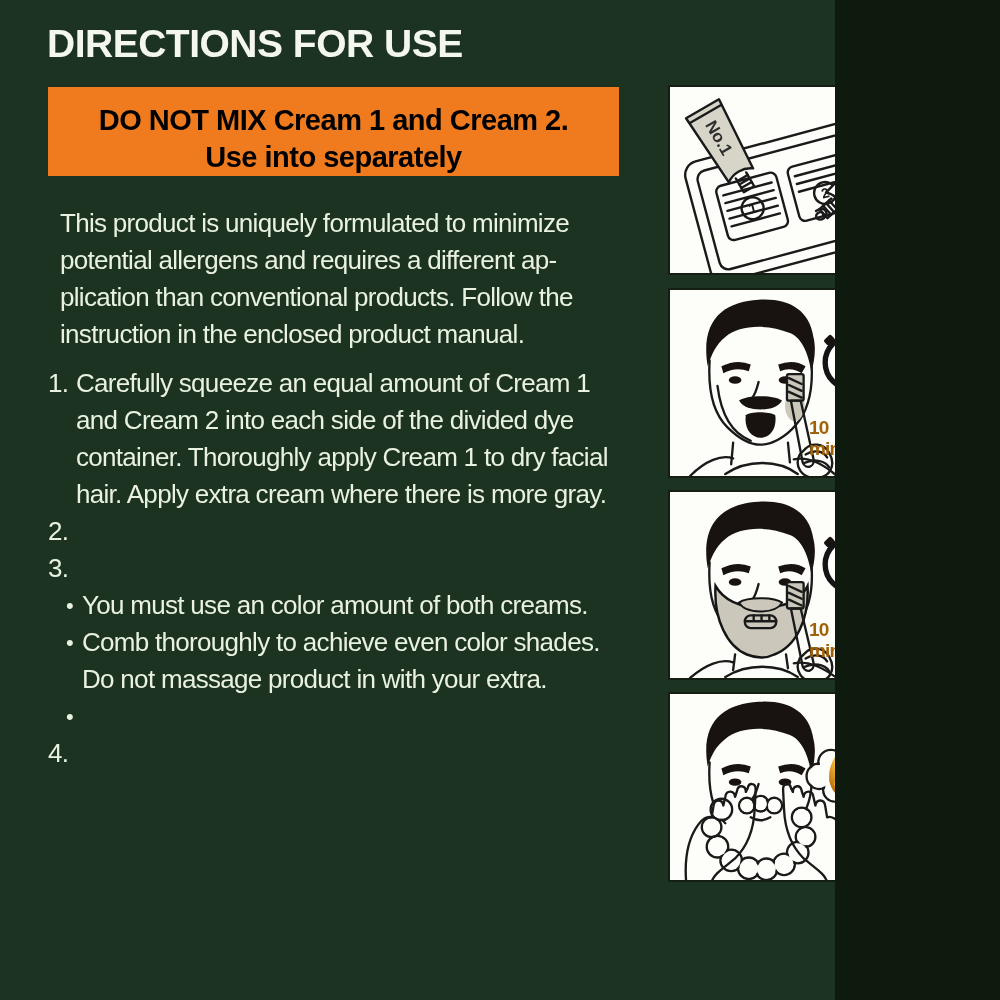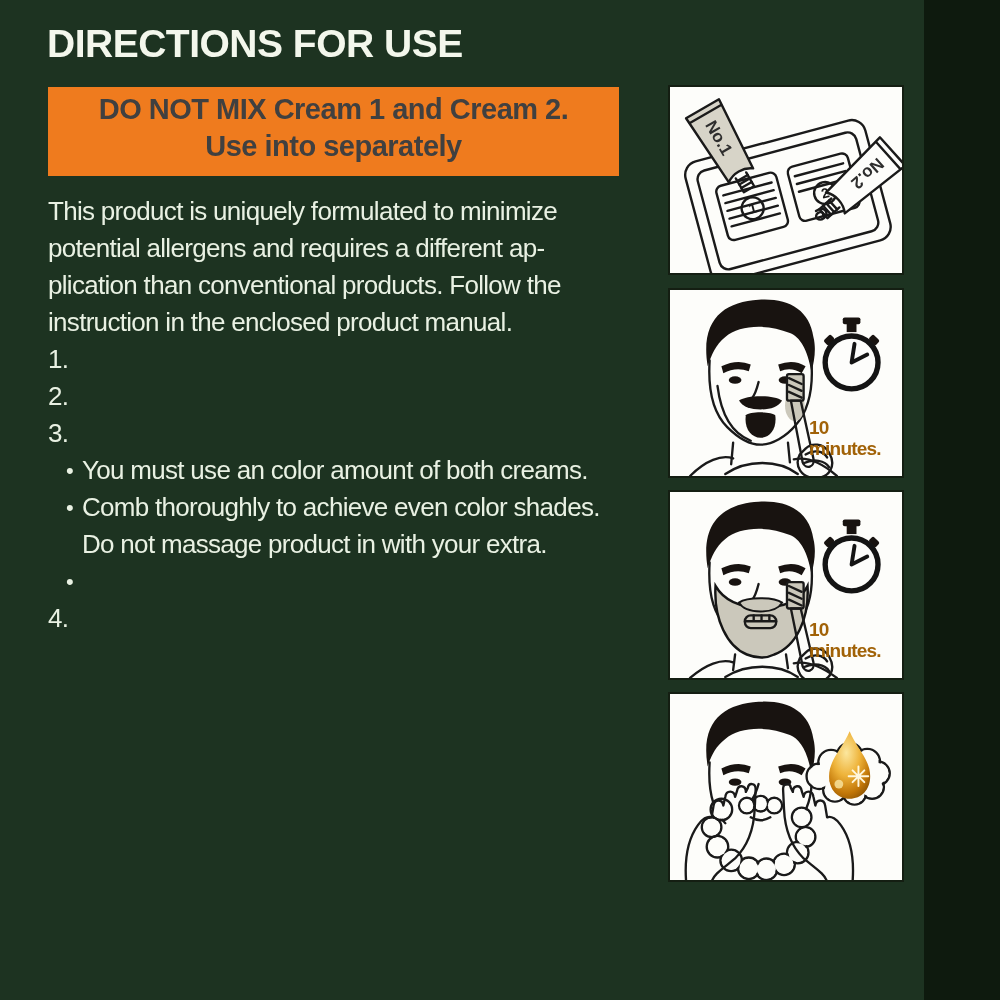--- a/index.html
+++ b/index.html
@@ -1,36 +1,36 @@
 <!DOCTYPE html>
 <html><head>
 <meta charset="utf-8">
 <style>
   html,body{margin:0;padding:0;background:#0e1a0e;}
   .canvas{
-    position:relative;width:924px;height:1000px;overflow:hidden;
+    position:relative;width:835px;height:1000px;overflow:hidden;
     background:#1d3321;
     font-family:"Liberation Sans","DejaVu Sans",sans-serif;
   }
   .title{
     position:absolute;left:47px;top:22px;
     font-size:39px;font-weight:800;letter-spacing:-0.5px;
     color:#f3f7ec;
   }
   .warnbox{
     position:absolute;left:48px;top:87px;width:571px;height:89px;
-    background:#ef7b1e;color:#404040;text-align:center;
-    font-weight:800;font-size:29px;line-height:37px;padding-top:4px;
+    background:#ef7b1e;color:#000000;text-align:center;
+    font-weight:800;font-size:29px;line-height:37px;padding-top:15px;
     box-sizing:border-box;letter-spacing:-0.5px;
   }
   .bodycol{
     position:absolute;left:48px;top:193px;width:614px;
     color:#e9f1e3;font-size:26px;line-height:37px;letter-spacing:-0.7px;
   }
-  .intro{margin:0;white-space:pre;}
+  .intro{margin:12px;white-space:pre;}
   .step{display:flex;}
   .step .num{flex:none;width:28px;}
   .step .txt{white-space:pre;}
   .bullet{display:flex;padding-left:18px;}
   .bullet .dot{flex:none;width:16px;font-size:22px;}
   .bullet .txt{white-space:pre;}
   .panel{
     position:absolute;left:668px;width:236px;height:190px;
     background:#fdfdfa;border:2px solid #141e12;box-sizing:border-box;
     overflow:hidden;
@@ -64,20 +64,24 @@
   </div>
 
   <div class="bodycol">
     <p class="intro">This product is uniquely formulated to minimize
 potential allergens and requires a different ap-
 plication than conventional products. Follow the
 instruction in the enclosed product manual.</p>
 
     <div class="step">
       <span class="num">1.</span>
+      <span class="txt">Carefully squeeze an equal amount of Cream 1
+and Cream 2 into each side of the divided dye
+container. Thoroughly apply Cream 1 to dry facial
+hair. Apply extra cream where there is more gray.</span>
     </div>
 
     <div class="step">
       <span class="num">2.</span>
     </div>
 
     <div class="step">
       <span class="num">3.</span>
     </div>
 

